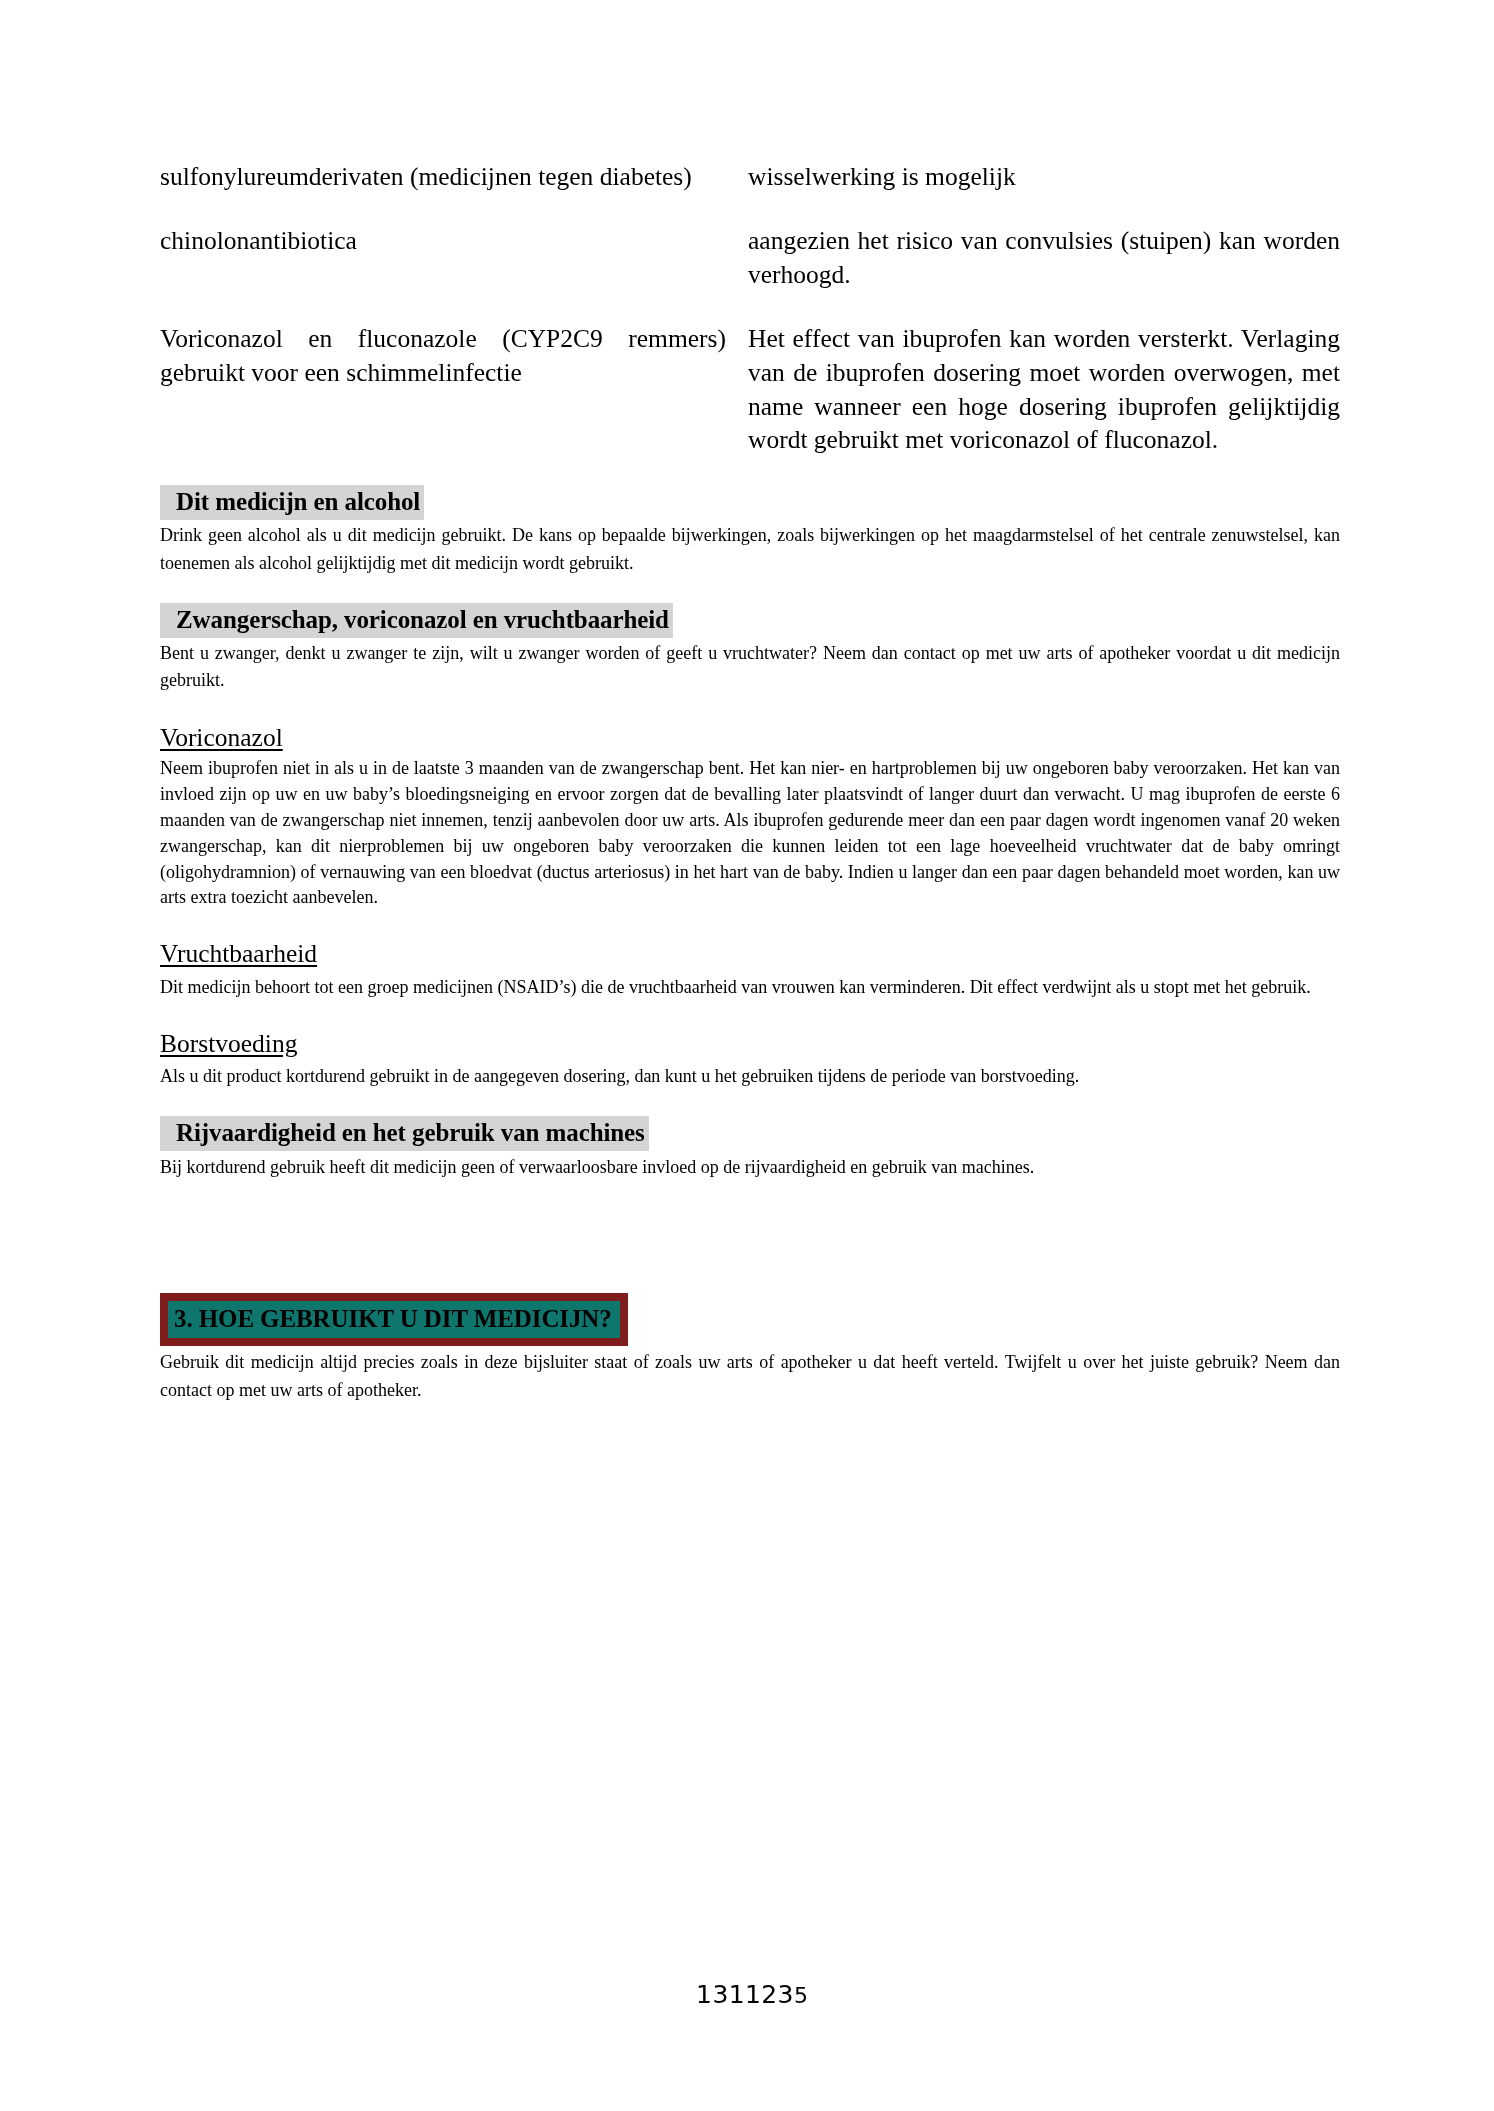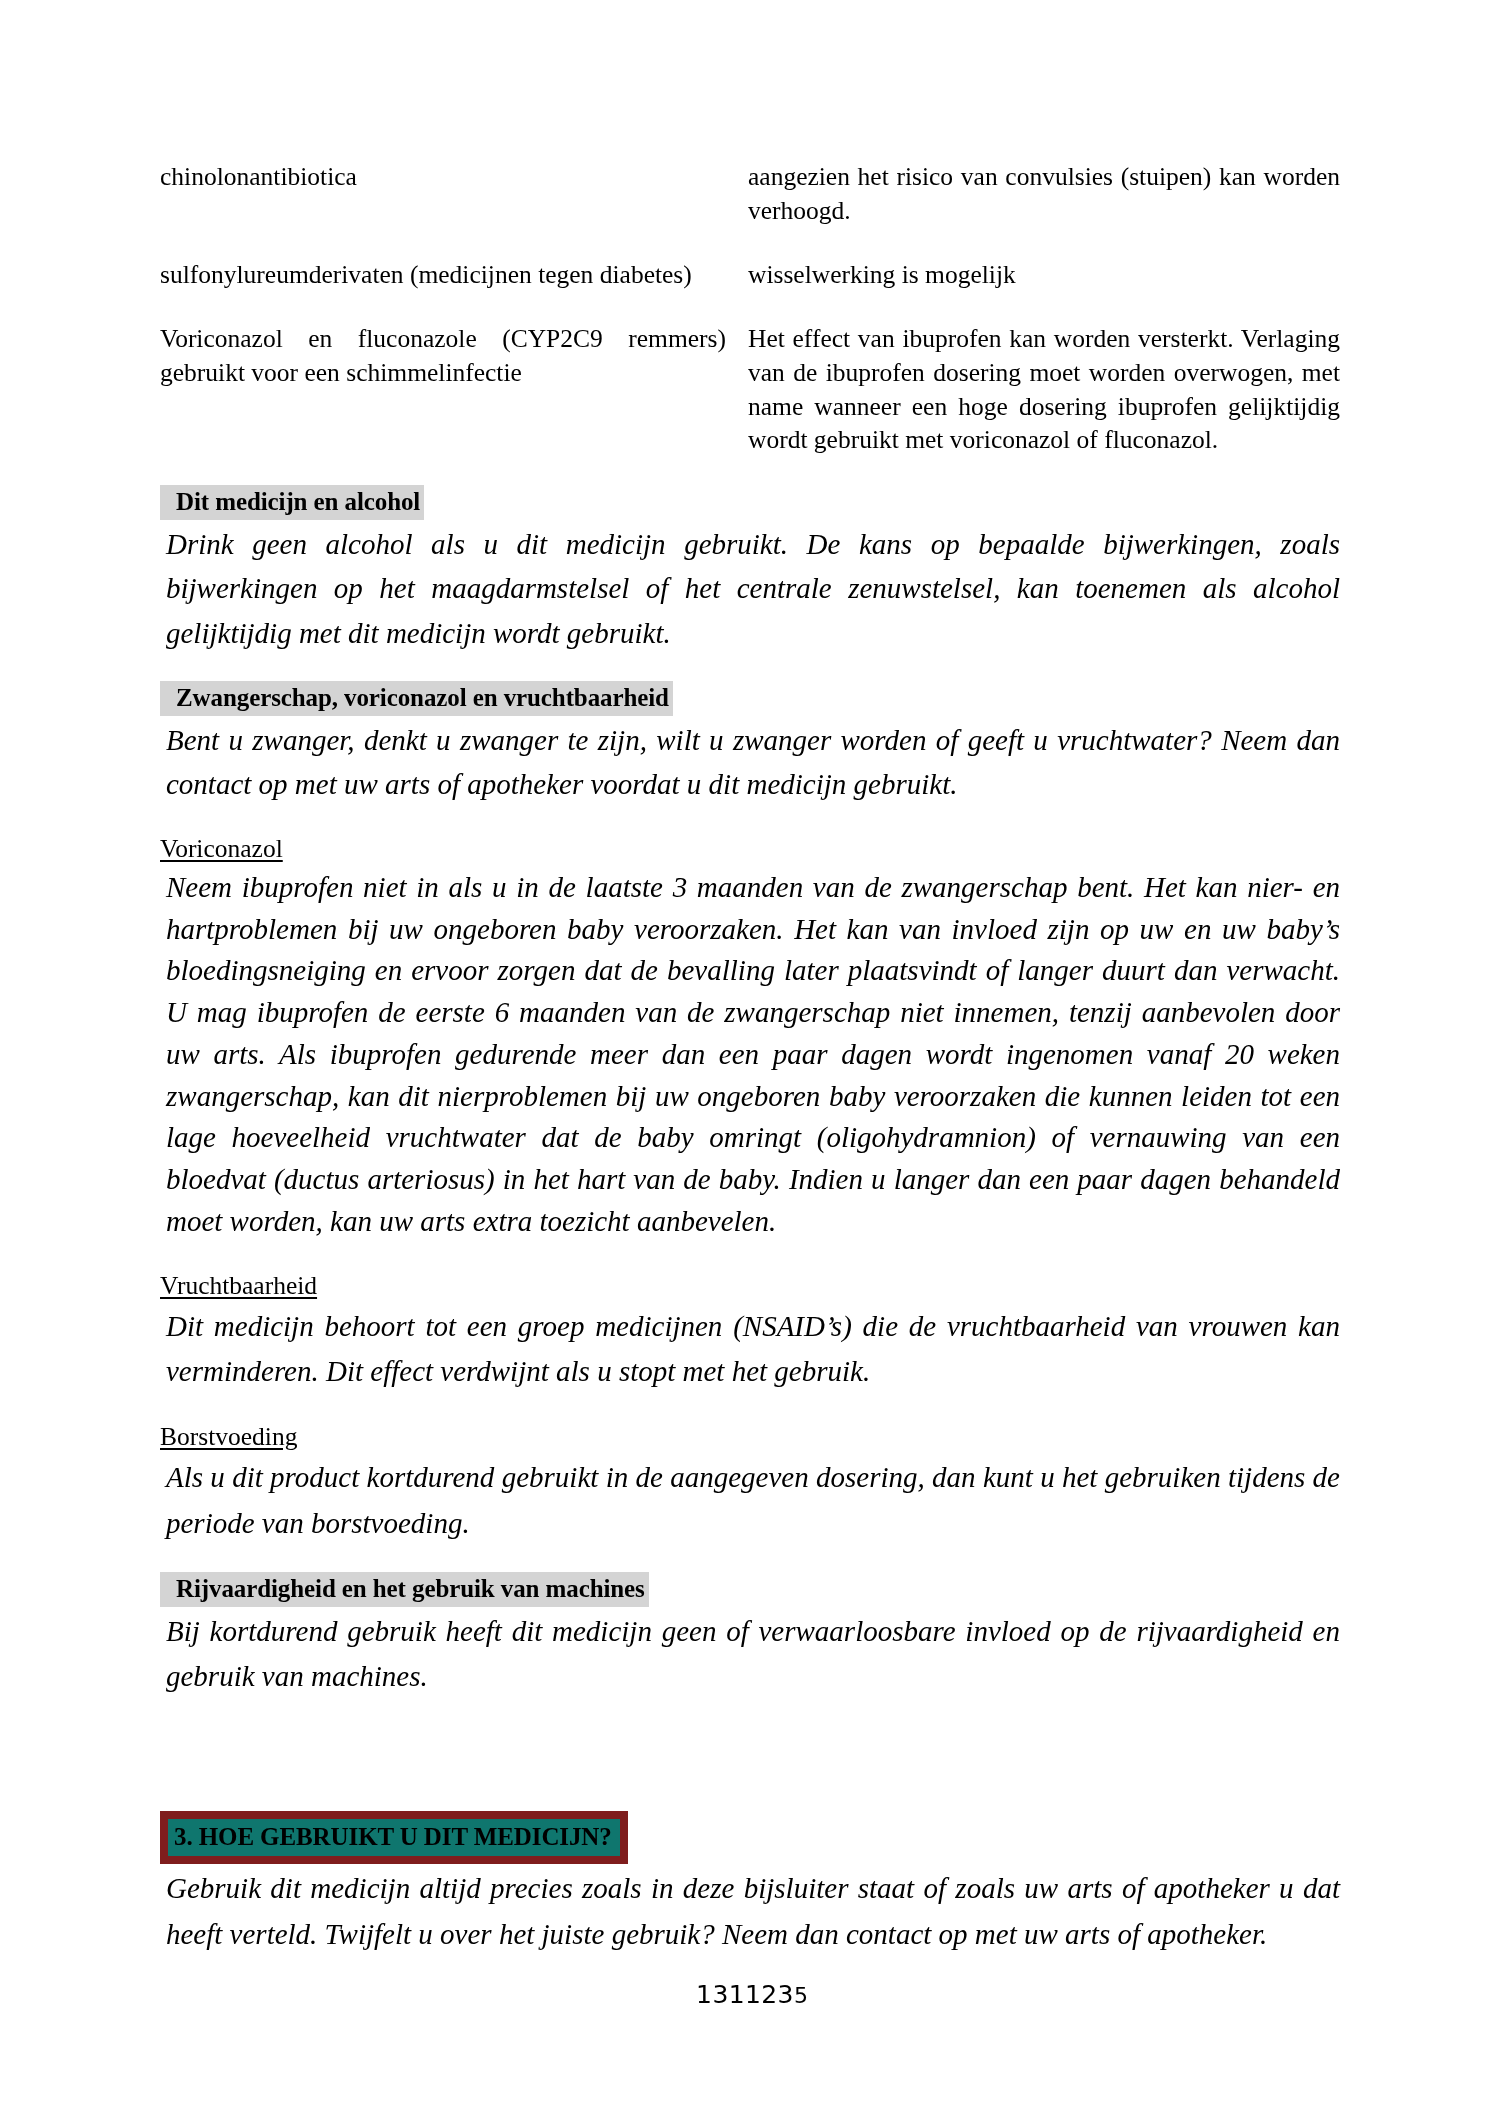--- a/index.html
+++ b/index.html
@@ -51,27 +51,26 @@
   .interaction-table tr:last-child td {
     padding-bottom: 10px;
   }
   .cell-justify {
     text-align: justify;
     text-align-last: left;
   }
 
   
   p.body {
-    font-size: 29px;
+    font-size: 18px;
     line-height: 1.52;
-    margin: 0 0 6px 6px;
+    margin: 0 0 6px 0;
     text-align: justify;
     text-align-last: left;
     hyphens: none;
-    font-style: italic;
   }
   p.body.tight {
     line-height: 1.44;
   }
   p.body.loose {
     line-height: 1.56;
   }
 
   
   h2.section-heading {
@@ -131,26 +130,26 @@
 </head>
 <body>
 
 <div class="page">
 
   <div class="content">
 
     <table class="interaction-table">
       <tbody>
         <tr>
+          <td class="col-left cell-justify">sulfonylureumderivaten (medicijnen tegen diabetes)</td>
+          <td class="col-right">wisselwerking is mogelijk</td>
+        </tr>
+        <tr>
           <td class="col-left">chinolonantibiotica</td>
           <td class="col-right">aangezien het risico van convulsies (stuipen) kan worden verhoogd.</td>
-        </tr>
-        <tr>
-          <td class="col-left cell-justify">sulfonylureumderivaten (medicijnen tegen diabetes)</td>
-          <td class="col-right">wisselwerking is mogelijk</td>
         </tr>
         <tr>
           <td class="col-left cell-justify">Voriconazol en fluconazole (CYP2C9 remmers) gebruikt voor een schimmelinfectie</td>
           <td class="col-right cell-justify">Het effect van ibuprofen kan worden versterkt. Verlaging van de ibuprofen dosering moet worden overwogen, met name wanneer een hoge dosering ibuprofen gelijktijdig wordt gebruikt met voriconazol of fluconazol.</td>
         </tr>
       </tbody>
     </table>
 
     <div class="block">
       <h2 class="section-heading">Dit medicijn en alcohol</h2>

